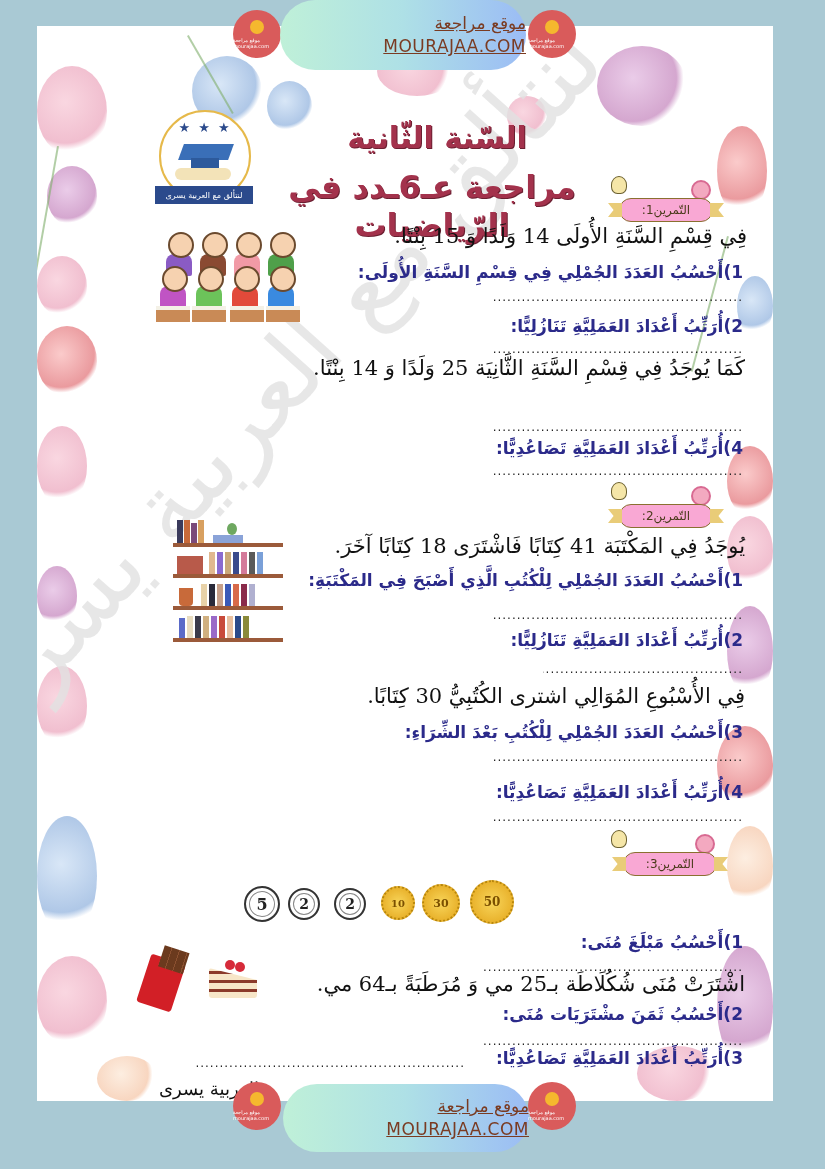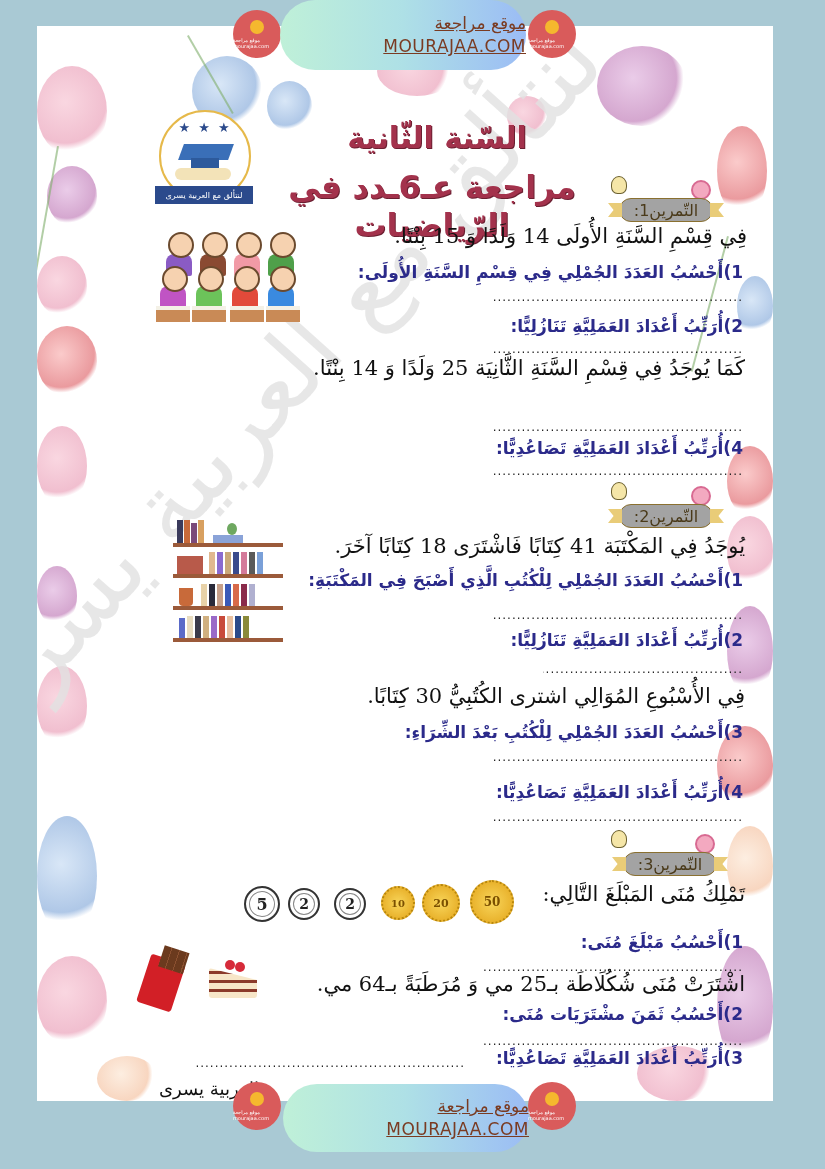--- a/index.html
+++ b/index.html
@@ -64,22 +64,22 @@
   .logo .capbase { position:absolute; left:30px; top:46px; width:28px; height:18px; background:#2d5a9c; border-radius:0 0 6px 6px; }
   .logo .scroll { position:absolute; left:14px; top:56px; width:56px; height:12px; background:#f3e3b8; border-radius:6px; }
   .logo-ribbon {
     position:absolute; left:118px; top:160px; width:98px; height:18px; background:#2b4a8c;
     color:#fff; font-size:8px; display:flex; align-items:center; justify-content:center; direction:rtl;
   }
 
   
   .ex-label {
     position:absolute; height:22px; width:92px;
-    background:#a3a3a3; border:1px solid #8a7030; border-radius:12px;
-    font-size:16px; color:#4a3a1a; display:flex; align-items:center; justify-content:center; direction:rtl;
+    background:#f9a8d4; border:1px solid #8a7030; border-radius:12px;
+    font-size:12px; color:#4a3a1a; display:flex; align-items:center; justify-content:center; direction:rtl;
   }
   .ex-label::before, .ex-label::after {
     content:""; position:absolute; top:4px; width:14px; height:14px; background:#e9cc78;
   }
   .ex-label::before { left:-12px; clip-path:polygon(0 0,100% 0,100% 100%,0 100%,40% 50%); }
   .ex-label::after { right:-12px; clip-path:polygon(0 0,100% 0,60% 50%,100% 100%,0 100%); }
   .ex-flower { position:absolute; width:16px; height:16px; border-radius:50%; background:#f3a9c0; border:2px solid #d86a92; }
   .ex-butterfly { position:absolute; width:14px; height:16px; border-radius:50% 50% 40% 40%; background:#f5e6a8; border:1px solid #6b6030; }
 
   
@@ -246,25 +246,24 @@
   <div class="stmt" style="right:28px;top:658px;">فِي الأُسْبُوعِ المُوَالِي اشترى الكُتُبِيُّ 30 كِتَابًا.</div>
   <div class="q" style="right:30px;top:696px;">3)أَحْسُبُ العَدَدَ الجُمْلِي لِلْكُتُبِ بَعْدَ الشِّرَاءِ:</div>
   <div class="dots" style="right:30px;top:724px;width:250px;">..................................................................</div>
   <div class="q" style="right:30px;top:756px;">4)أُرَتِّبُ أَعْدَادَ العَمَلِيَّةِ تَصَاعُدِيًّا:</div>
   <div class="dots" style="right:30px;top:784px;width:250px;">..................................................................</div>
 
   <div class="ex-butterfly" style="left:574px;top:804px;"></div>
   <div class="ex-flower" style="left:658px;top:808px;"></div>
   <div class="ex-label" style="left:586px;top:826px;">التّمرين3:</div>
 
-  <div class="stmt" style="right:28px;top:856px;">تَمْلِكُ مُنَى المَبْلَغَ التَّالِي:</div>
 
   <div>
     <div class="coin gold" style="left:433px;top:854px;width:40px;height:40px;font-size:12px;">50</div>
-    <div class="coin gold" style="left:385px;top:858px;width:34px;height:34px;font-size:11px;">20</div>
+    <div class="coin gold" style="left:385px;top:858px;width:34px;height:34px;font-size:11px;">30</div>
     <div class="coin gold" style="left:344px;top:860px;width:30px;height:30px;font-size:10px;">10</div>
     <div class="coin silver" style="left:297px;top:862px;width:28px;height:28px;font-size:14px;">2</div>
     <div class="coin silver" style="left:251px;top:862px;width:28px;height:28px;font-size:14px;">2</div>
     <div class="coin silver" style="left:207px;top:860px;width:32px;height:32px;font-size:16px;">5</div>
   </div>
 
   <div class="q" style="right:30px;top:906px;">1)أَحْسُبُ مَبْلَغَ مُنَى:</div>
   <div class="dots" style="right:30px;top:934px;width:260px;">..................................................................</div>
   <div class="stmt" style="right:28px;top:946px;">اشْتَرَتْ مُنَى شُكُلَاطَة بـ25 مي وَ مُرَطَبَةً بـ64 مي.</div>
   <div class="q" style="right:30px;top:978px;">2)أَحْسُبُ ثَمَنَ مشْتَرَيَات مُنَى:</div>

